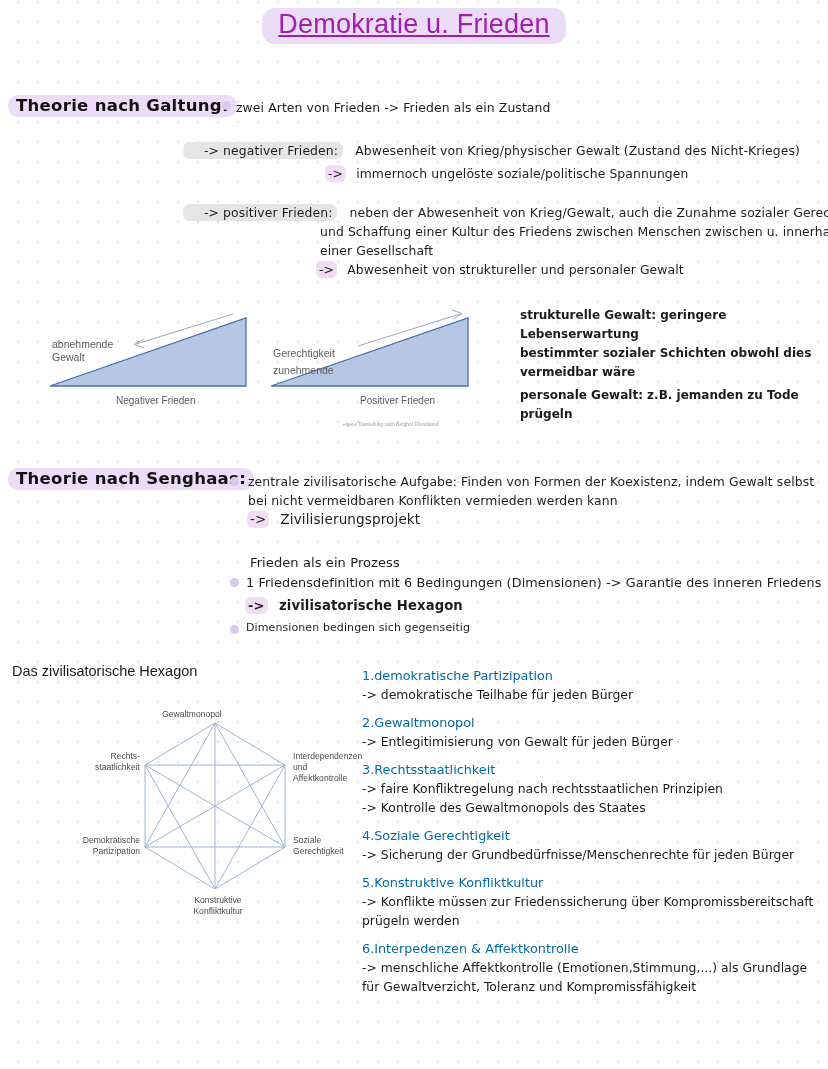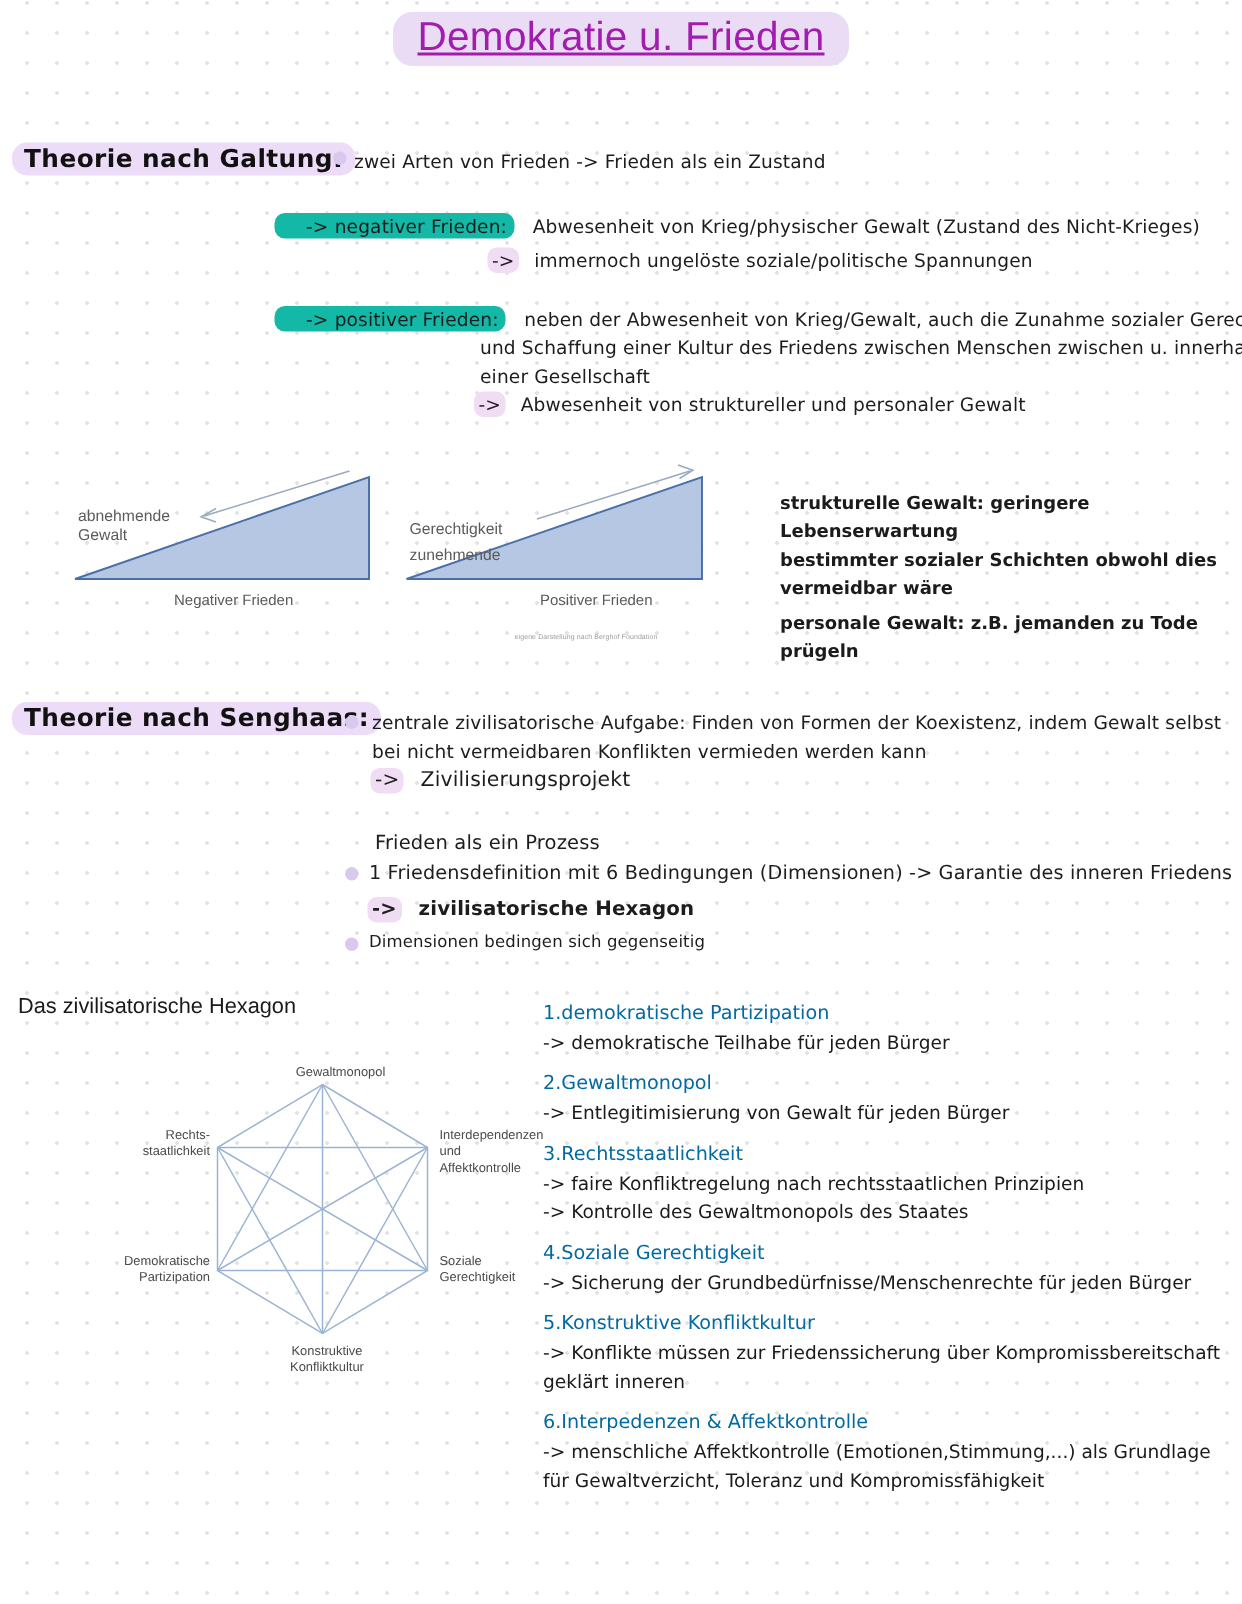--- a/index.html
+++ b/index.html
@@ -56,21 +56,21 @@
     font-size: 16.5px;
     color: #111111;
     background: #eddcf7;
     border-radius: 10px;
     padding: 1px 8px 2px 8px;
     letter-spacing: 0.3px;
     white-space: nowrap;
   }
 
   .hl {              
-    background: #14b8a6;
+    background: #e5e5e5;
     border-radius: 7px;
     padding: 1px 5px 1px 21px;
   }
   .hl-arrow {        
     background: #f0dcf3;
     border-radius: 6px;
     padding: 1px 3px;
   }
 
   .bullet {
@@ -109,21 +109,20 @@
   }
 
   
   .side-note {
     position: absolute;
     font-family: "DejaVu Sans", sans-serif;
     font-size: 12px;
     line-height: 19px;
     font-weight: bold;
     color: #1b1b1b;
-    margin-top: 20px;
   }
 
   
   .hex-figure { position: absolute; left: 10px; top: 663px; width: 345px; height: 240px; }
   .hex-title {
     position: absolute; left: 2px; top: 0;
     font-family: "Liberation Sans", sans-serif;
     font-size: 14.5px;
     color: #1a1a1a;
   }
@@ -256,21 +255,21 @@
         <line x1="205" y1="32" x2="135" y2="156"></line>
         <line x1="275" y1="74" x2="205" y2="198"></line>
         <line x1="275" y1="74" x2="135" y2="156"></line>
         <line x1="275" y1="74" x2="135" y2="74"></line>
         <line x1="275" y1="156" x2="135" y2="156"></line>
         <line x1="275" y1="156" x2="135" y2="74"></line>
         <line x1="205" y1="198" x2="135" y2="74"></line>
       </g>
     </svg>
 
-    <div class="hex-node-label" style="left:172px; top:46px; text-align:center; width:90px;">Gewaltmonopol</div>
+    <div class="hex-node-label" style="left:152px; top:46px; width:90px;">Gewaltmonopol</div>
     <div class="hex-node-label" style="left:283px; top:88px; text-align:left; width:70px;">Interdependenzen
 und Affektkontrolle</div>
     <div class="hex-node-label" style="left:283px; top:172px; text-align:left; width:62px;">Soziale
 Gerechtigkeit</div>
     <div class="hex-node-label" style="left:163px; top:232px; text-align:center; width:90px;">Konstruktive
 Konfliktkultur</div>
     <div class="hex-node-label" style="left:52px; top:172px; text-align:right; width:78px;">Demokratische
 Partizipation</div>
     <div class="hex-node-label" style="left:62px; top:88px; text-align:right; width:68px;">Rechts-
 staatlichkeit</div>
@@ -295,21 +294,21 @@
     </div>
 
     <div class="dim-item">
       <div class="dim-head">4.Soziale Gerechtigkeit</div>
       <div class="dim-sub">-&gt; Sicherung der Grundbedürfnisse/Menschenrechte für jeden Bürger</div>
     </div>
 
     <div class="dim-item">
       <div class="dim-head">5.Konstruktive Konfliktkultur</div>
       <div class="dim-sub">-&gt; Konflikte müssen zur Friedenssicherung über Kompromissbereitschaft</div>
-      <div class="dim-sub">geklärt inneren</div>
+      <div class="dim-sub">prügeln werden</div>
     </div>
 
     <div class="dim-item">
       <div class="dim-head">6.Interpedenzen &amp; Affektkontrolle</div>
       <div class="dim-sub">-&gt; menschliche Affektkontrolle (Emotionen,Stimmung,...) als Grundlage</div>
       <div class="dim-sub">für Gewaltverzicht, Toleranz und Kompromissfähigkeit</div>
     </div>
 
   </div>
 

